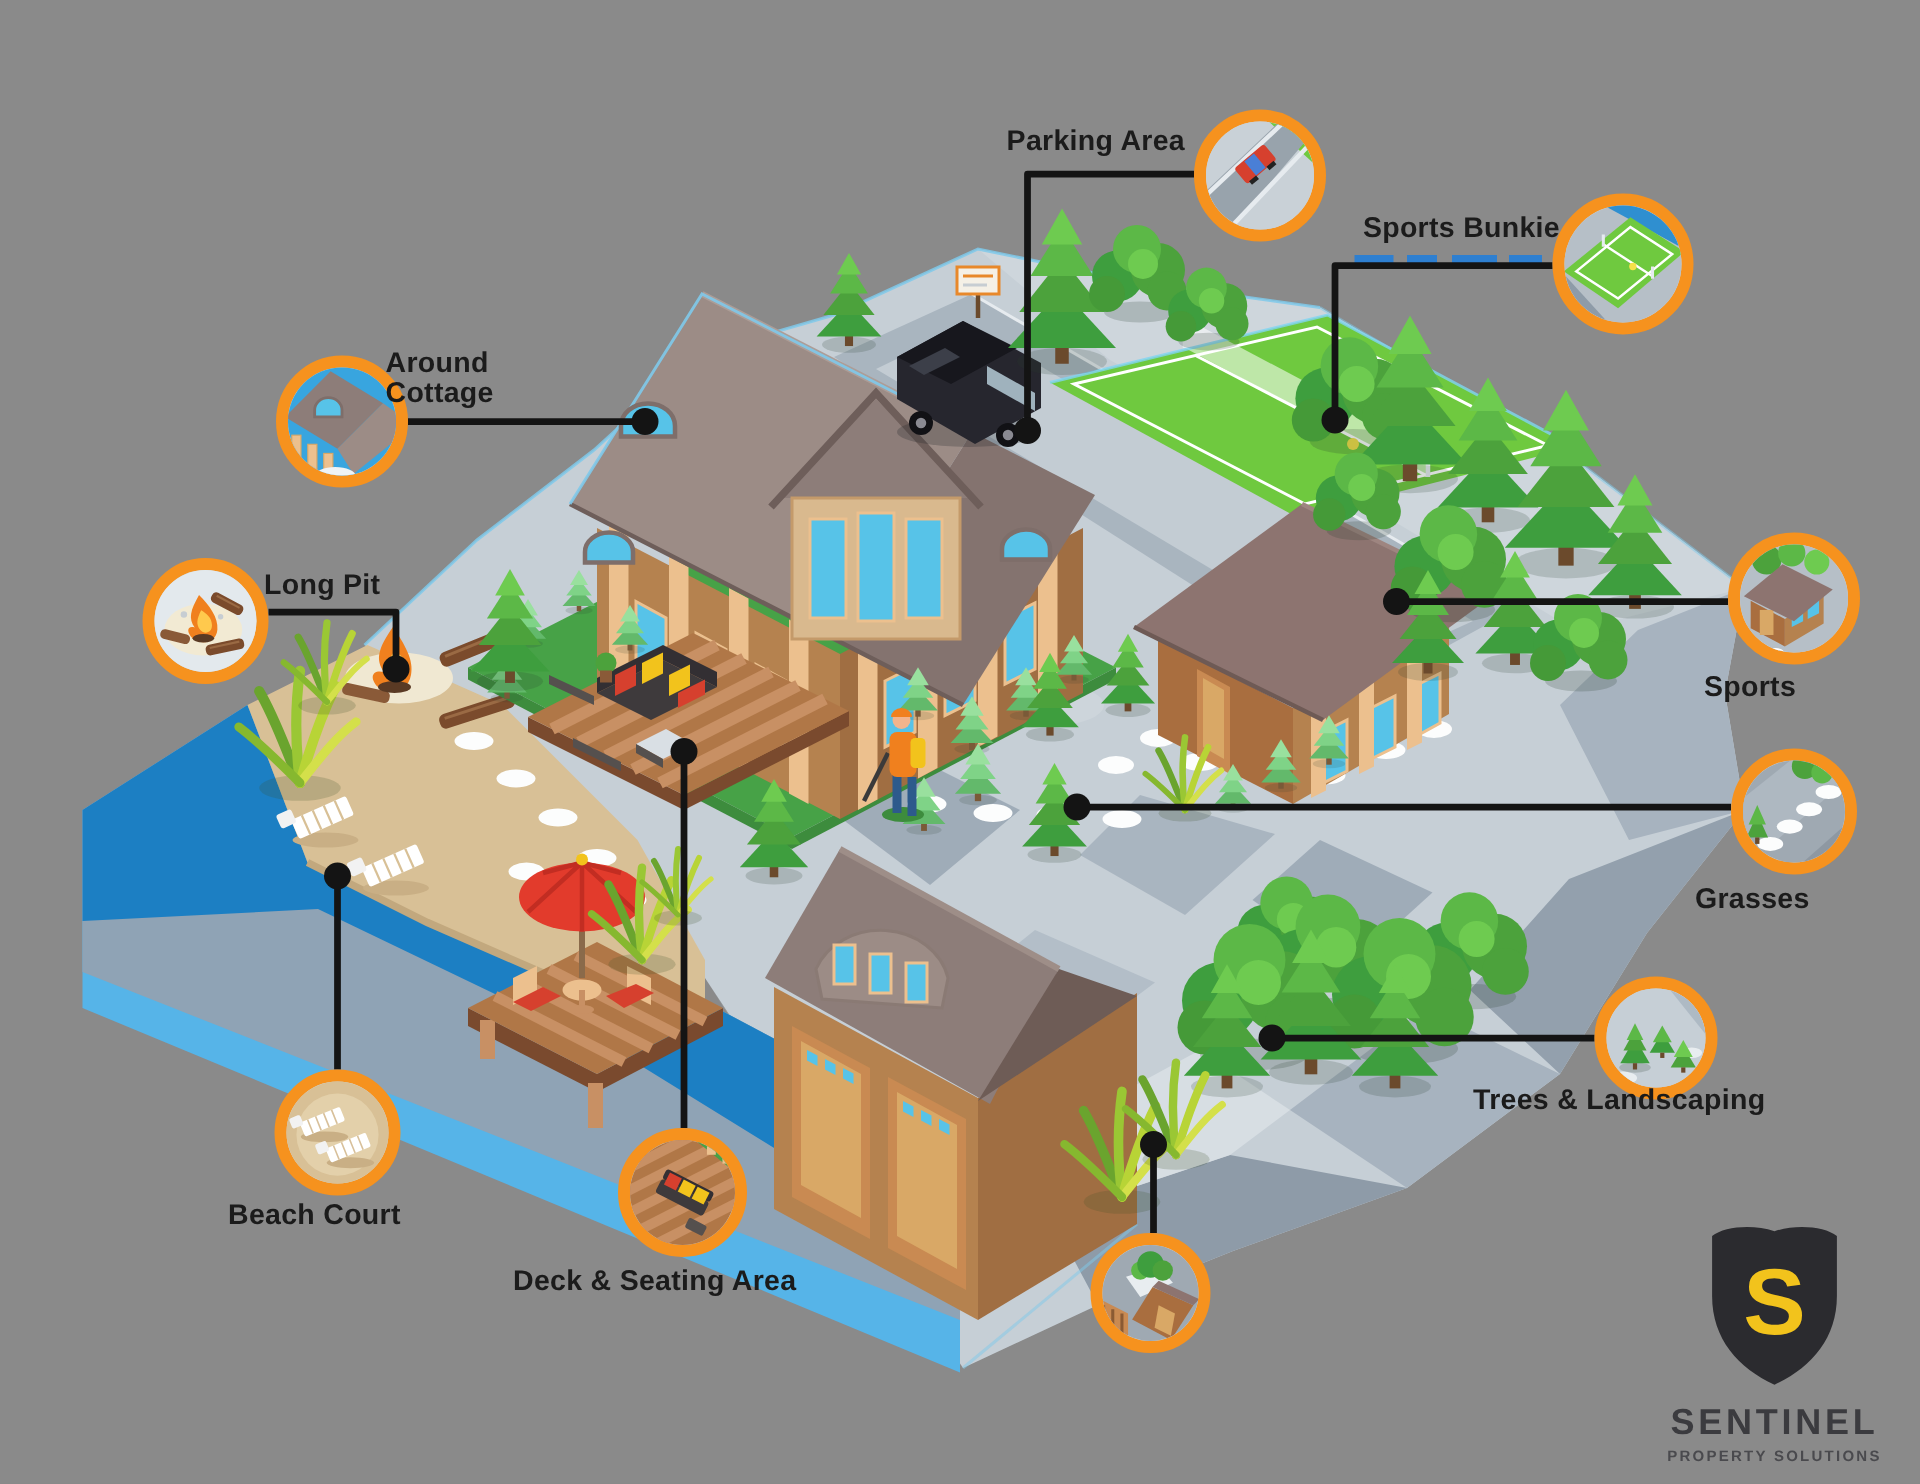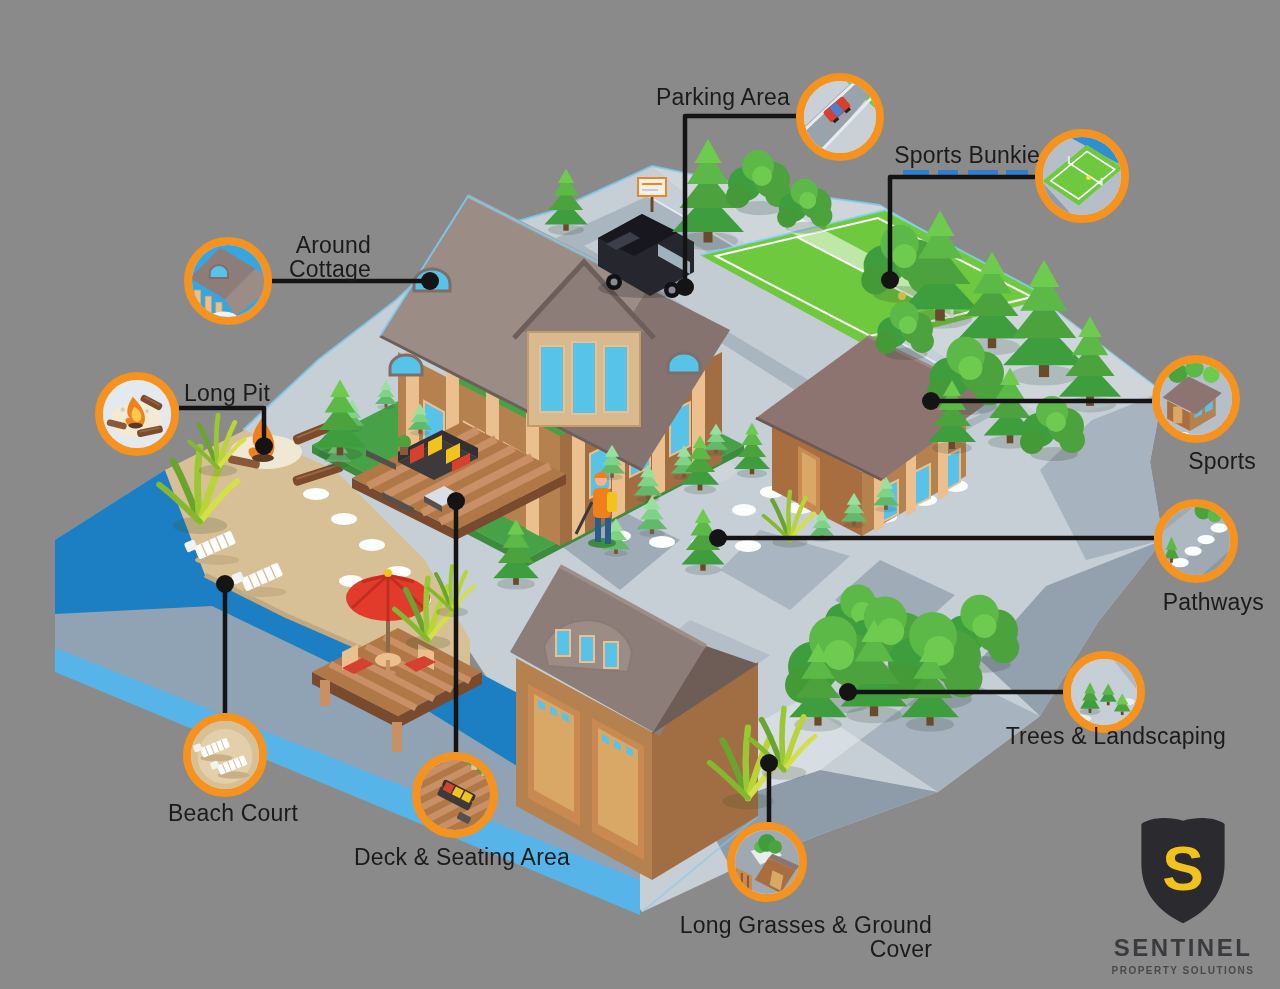--- a/index.html
+++ b/index.html
@@ -8,25 +8,25 @@
     position:relative; width:1280px; height:989px; background:#8A8A8A;
     overflow:hidden; font-family:"Liberation Sans", sans-serif;
   }
   .scene{ position:absolute; left:0; top:0; width:1280px; height:989px; }
   .co-badge{
     position:absolute; border-radius:50%; border:8px solid #F6921E;
     overflow:hidden; background:#CFD6DB;
   }
   .co-badge svg{ position:absolute; left:-2px; top:-2px; width:calc(100% + 4px); height:calc(100% + 4px); }
   .co-label{
-    position:absolute; font-weight:normal; font-size:23px; line-height:1.05;
+    position:absolute; font-weight:bold; font-size:19px; line-height:1.05;
     color:#1B1B1B; letter-spacing:.2px;
   }
   .al-r{ text-align:right; }
-  .al-c{ text-align:right; }
+  .al-c{ text-align:left; }
   .logo{ position:absolute; left:1083px; top:816px; width:200px; text-align:center; }
   .logo-shield{ width:96px; height:112px; display:inline-block; }
   .logo-brand{
     margin-top:2px; font-weight:bold; font-size:24px; letter-spacing:2.5px;
     color:#3B3B3F;
   }
   .logo-tagline{
     margin-top:3px; font-size:10px; letter-spacing:1.5px; color:#4A4A4E; font-weight:bold;
   }
 </style>
@@ -629,24 +629,23 @@
     <polygon points="67,68 85,68 76,52" fill="#6ECB50"></polygon>
     <rect x="74" y="78" width="4" height="5" fill="#6B4A2C"></rect>
   </svg>
 </div>
 
 <div class="co-label al-r" style="left:610px;top:85px;width:180px">Parking Area</div>
 <div class="co-label al-r" style="left:860px;top:143px;width:180px">Sports Bunkie</div>
 <div class="co-label al-c" style="left:257px;top:233px;width:114px">Around Cottage</div>
 <div class="co-label al-c" style="left:176px;top:381px;width:94px">Long Pit</div>
 <div class="co-label al-c" style="left:1136px;top:449px;width:120px">Sports</div>
-<div class="co-label al-c" style="left:1130px;top:590px;width:134px">Pathways</div>
+<div class="co-label al-c" style="left:1130px;top:590px;width:134px">Grasses</div>
 <div class="co-label al-c" style="left:152px;top:801px;width:146px">Beach Court</div>
 <div class="co-label al-c" style="left:342px;top:845px;width:228px">Deck &amp; Seating Area</div>
-<div class="co-label al-c" style="left:622px;top:913px;width:310px">Long Grasses &amp; Ground Cover</div>
 <div class="co-label al-c" style="left:982px;top:724px;width:244px">Trees &amp; Landscaping</div>
 
 <div class="logo">
   <svg class="logo-shield" viewBox="0 0 120 140">
     <path d="M60,6 C42,0 18,2 8,10 L8,60 C8,96 30,120 60,134 C90,120 112,96 112,60 L112,10 C102,2 78,0 60,6 Z" fill="#2B2B2F"></path>
     <text x="60" y="92" text-anchor="middle" font-family="Liberation Sans, sans-serif" font-size="78" font-weight="bold" fill="#F2C31C">S</text>
   </svg>
   <div class="logo-brand">SENTINEL</div>
   <div class="logo-tagline">PROPERTY SOLUTIONS</div>
 </div>

